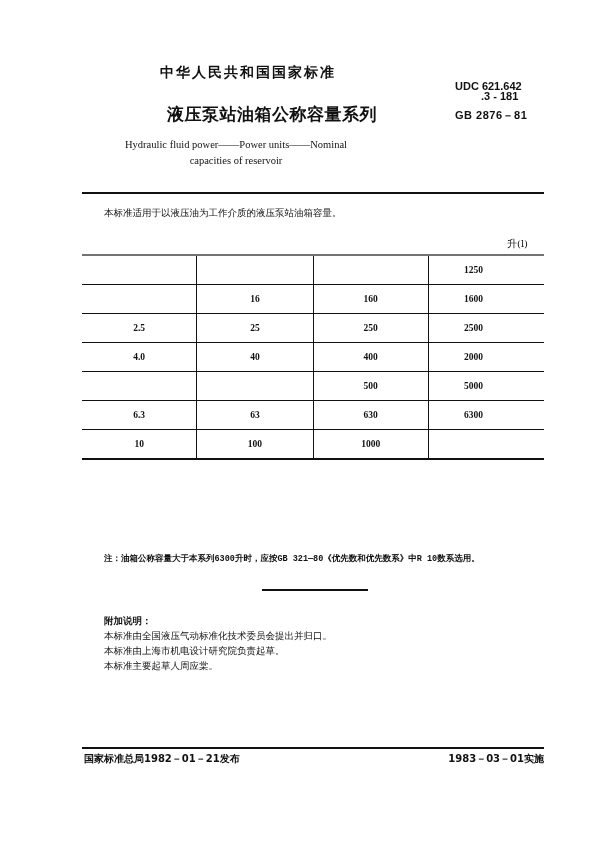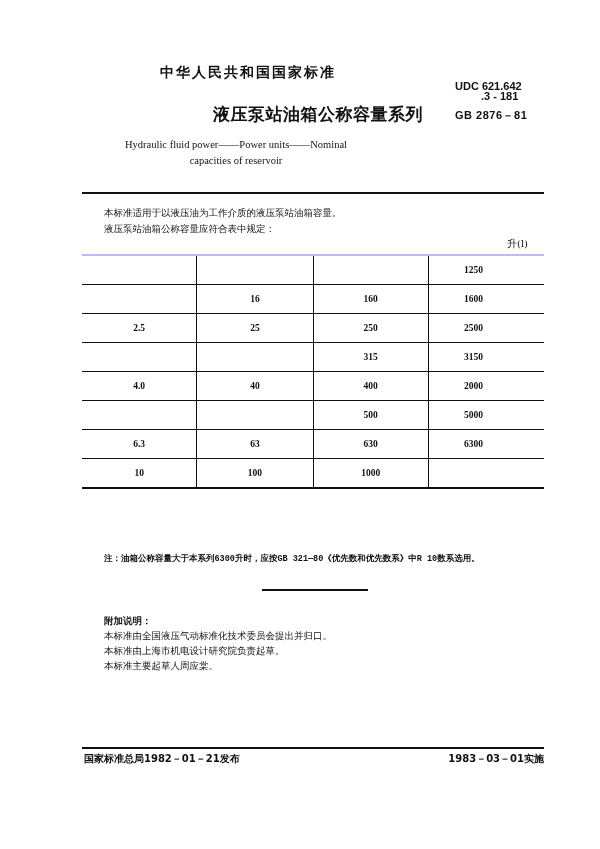--- a/index.html
+++ b/index.html
@@ -6,28 +6,28 @@
   body {
     width: 600px; height: 849px; background: #ffffff; position: relative;
     font-family: "DejaVu Serif", "Liberation Serif", serif; color: #111;
     overflow: hidden;
   }
   .abs { position: absolute; }
   .header-std { left: 160px; top: 64px; font-family: "DejaVu Sans", sans-serif; font-weight: bold; font-size: 14px; letter-spacing: 2px; }
   .udc { left: 455px; top: 81px; font-family: "Liberation Sans", sans-serif; font-size: 11px; font-weight: bold; line-height: 10px; }
   .udc .l2 { padding-left: 26px; }
   .gb { left: 455px; top: 108px; font-family: "Liberation Sans", sans-serif; font-size: 11px; font-weight: bold; letter-spacing: 0.5px; }
-  .title-cn { left: 167px; top: 103px; font-family: "DejaVu Sans", sans-serif; font-weight: bold; font-size: 17px; letter-spacing: 0.5px; margin-left: 46px; }
+  .title-cn { left: 167px; top: 103px; font-family: "DejaVu Sans", sans-serif; font-weight: bold; font-size: 17px; letter-spacing: 0.5px; }
   .title-en { left: 120px; top: 137px; width: 232px; font-family: "Liberation Serif", serif; font-weight: normal; font-size: 10.5px; line-height: 16px; text-align: center; }
   .rule-top { left: 82px; top: 192px; width: 462px; height: 1.5px; background: #111; }
   .intro { left: 104px; top: 205px; font-family: "DejaVu Serif", serif; font-size: 9.5px; line-height: 16px; }
   .unit { left: 507px; top: 237px; font-size: 10px; }
   table.cap { position: absolute; left: 82px; top: 254px; width: 462px; border-collapse: collapse; }
   table.cap td { height: 28px; border-top: 1.2px solid #111; border-bottom: 1.2px solid #111; font-family: "Liberation Serif", serif; font-size: 9.5px; font-weight: bold; padding: 0; }
-  table.cap tr:first-child td { border-top: 2px solid #c4b5fd; }
+  table.cap tr:first-child td { border-top: 2px solid #737373; }
   table.cap tr:last-child td { border-bottom: 2px solid #111; }
   table.cap td + td { border-left: 1.2px solid #111; }
   table.cap td.c1 { width: 115px; text-align: center; }
   table.cap td.c2 { width: 116px; text-align: center; }
   table.cap td.c3 { width: 115px; text-align: center; }
   table.cap td.c4 { width: 116px; text-align: left; padding-left: 35px; box-sizing: border-box; }
   .note { left: 104px; top: 553px; font-family: Liberation Mono, monospace; font-size: 8.5px; font-weight: bold; }
   .short-rule { left: 262px; top: 589px; width: 106px; height: 1.5px; background: #111; }
   .addl { left: 104px; top: 613px; font-family: "DejaVu Serif", serif; font-size: 9.5px; line-height: 15px; }
   .addl .h { font-weight: bold; }
@@ -47,21 +47,20 @@
 <div class="abs title-cn">液压泵站油箱公称容量系列</div>
 <div class="abs title-en">
   <div>Hydraulic fluid power——Power units——Nominal</div>
   <div>capacities of reservoir</div>
 </div>
 
 <div class="abs rule-top"></div>
 
 <div class="abs intro">
   <div>本标准适用于以液压油为工作介质的液压泵站油箱容量。</div>
-  <div>液压泵站油箱公称容量应符合表中规定：</div>
 </div>
 <div class="abs unit">升(l)</div>
 
 <table class="cap">
   <tbody id="cap-body">
       <tr>
         <td class="c1"></td>
         <td class="c2"></td>
         <td class="c3"></td>
         <td class="c4">1250</td>
@@ -70,26 +69,20 @@
         <td class="c1"></td>
         <td class="c2">16</td>
         <td class="c3">160</td>
         <td class="c4">1600</td>
       </tr>
       <tr>
         <td class="c1">2.5</td>
         <td class="c2">25</td>
         <td class="c3">250</td>
         <td class="c4">2500</td>
-      </tr>
-      <tr>
-        <td class="c1"></td>
-        <td class="c2"></td>
-        <td class="c3">315</td>
-        <td class="c4">3150</td>
       </tr>
       <tr>
         <td class="c1">4.0</td>
         <td class="c2">40</td>
         <td class="c3">400</td>
         <td class="c4">2000</td>
       </tr>
       <tr>
         <td class="c1"></td>
         <td class="c2"></td>

